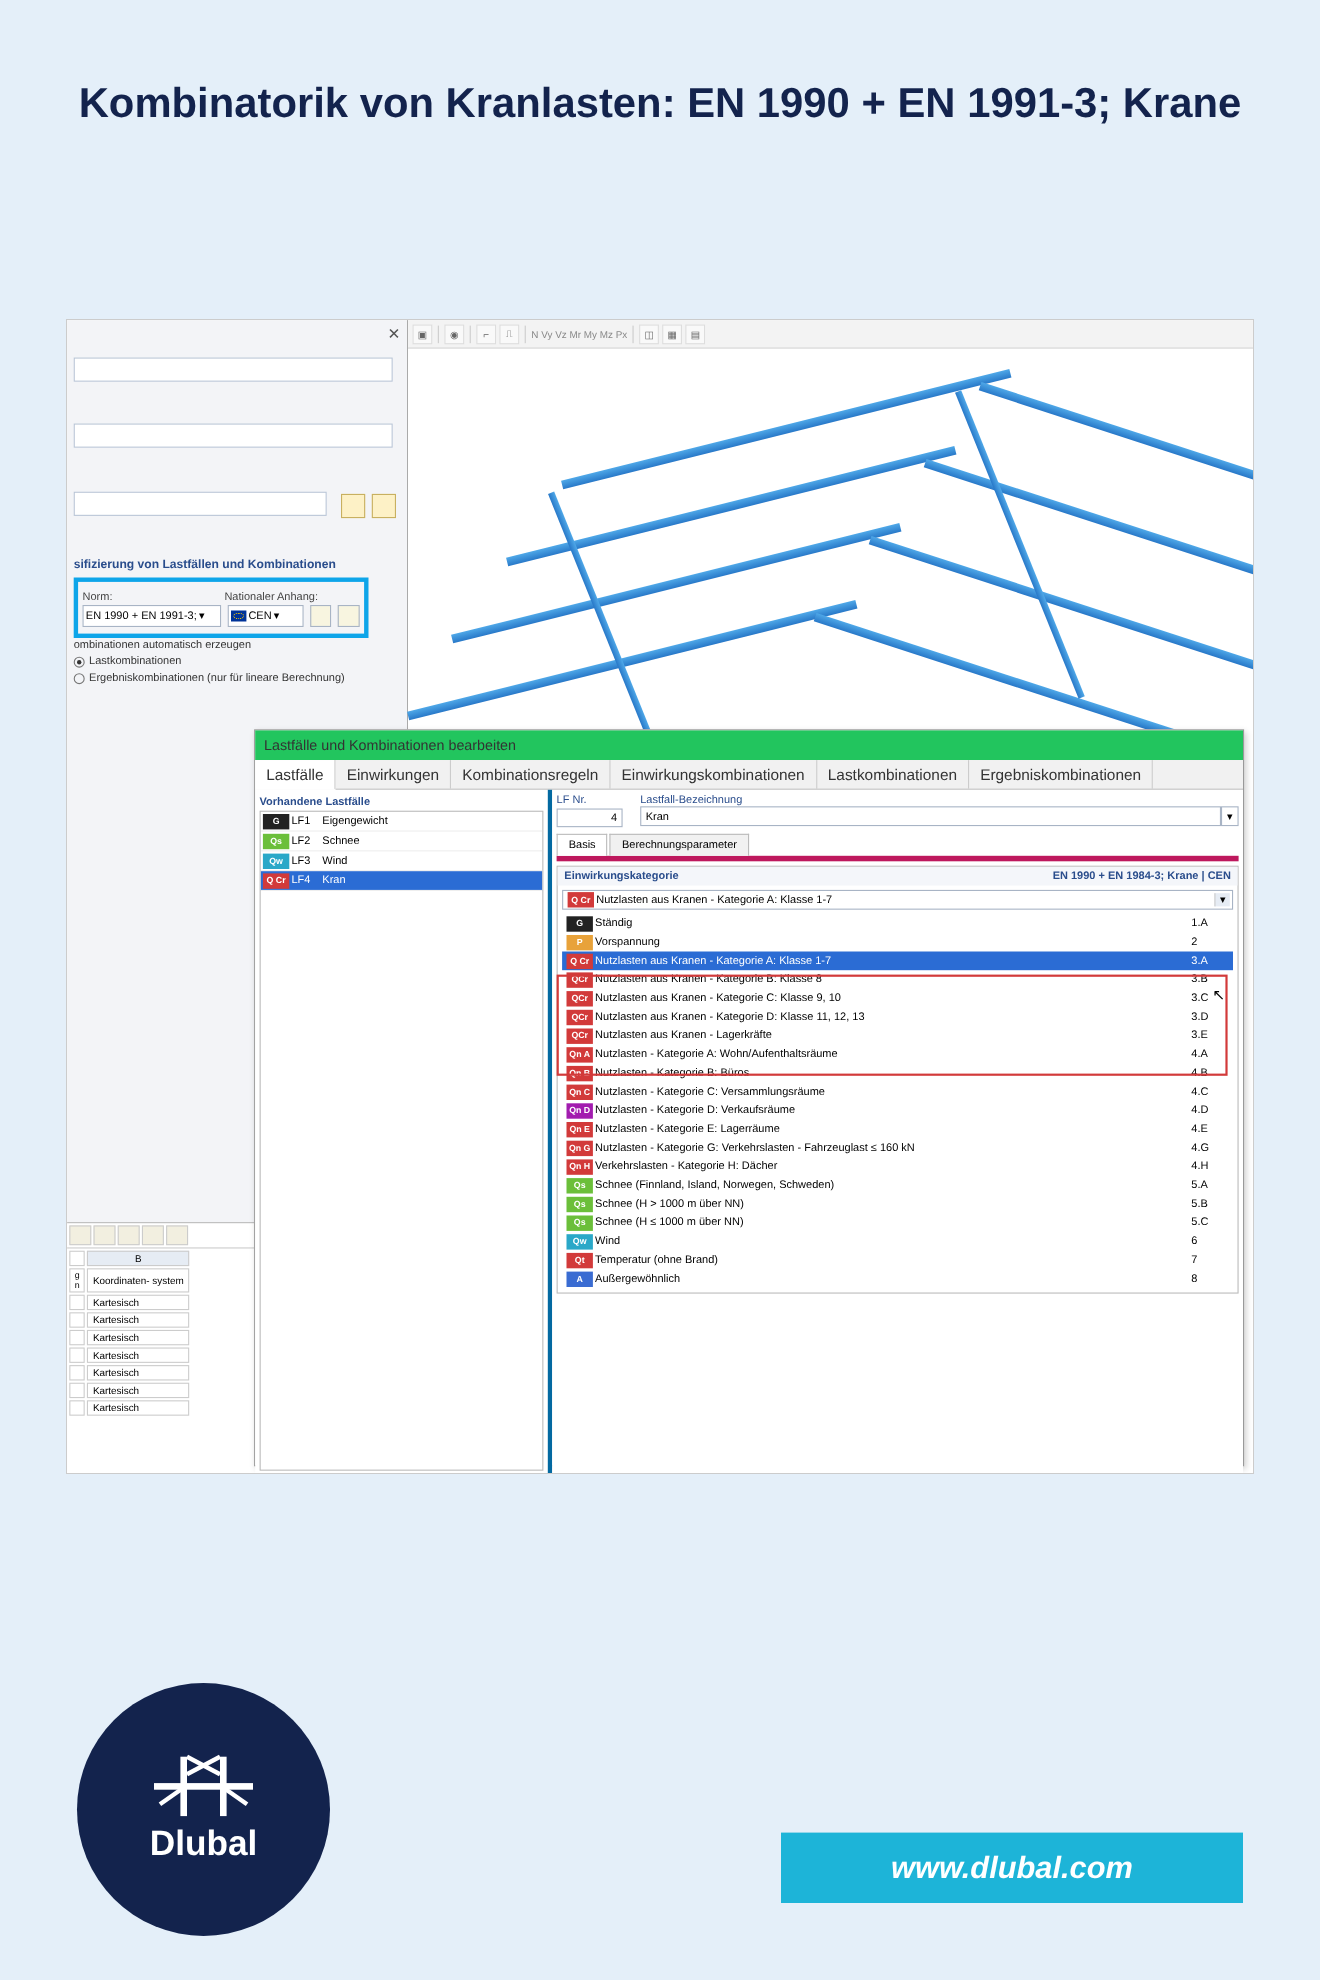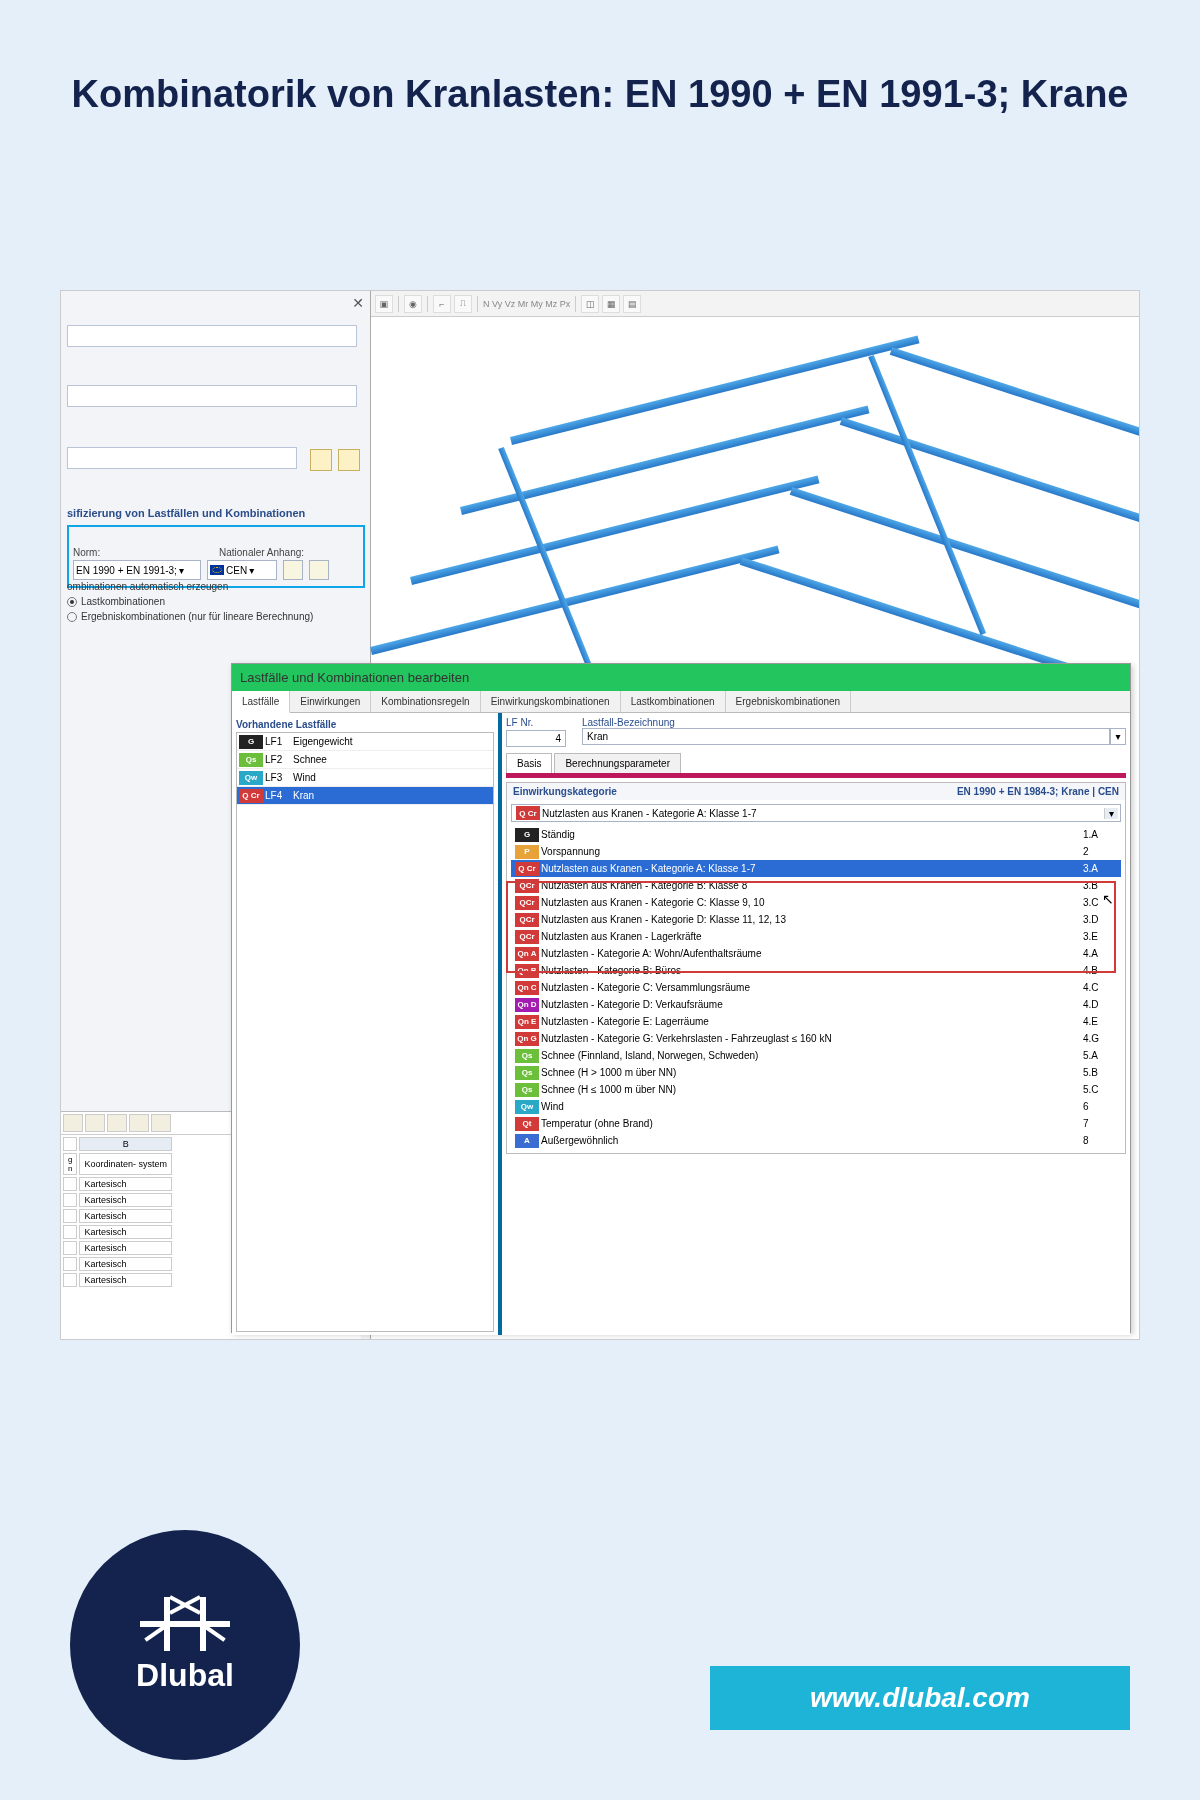--- a/index.html
+++ b/index.html
@@ -5,38 +5,38 @@
 *{box-sizing:border-box;margin:0;padding:0;font-family:"Segoe UI",Tahoma,sans-serif}
 body{background:#e4eff9;width:1200px;height:1800px;overflow:hidden;position:relative}
 .page-title{font-size:38px;font-weight:700;color:#13234d;text-align:center;padding:70px 60px 40px;line-height:1.3}
 .screenshot{position:absolute;left:60px;top:290px;width:1080px;height:1050px;background:#fff;overflow:hidden;border:1px solid #ccc}
 .left-panel{position:absolute;left:0;top:0;width:310px;height:100%;background:#f3f4f7;border-right:1px solid #aaa}
 .close-x{position:absolute;right:6px;top:4px;font-size:14px;color:#555}
 .lp-input{position:absolute;left:6px;width:290px;height:22px;border:1px solid #b9c5d6;background:#fff}
 .lp-icons{position:absolute;right:10px;top:158px;display:flex;gap:6px}
 .lp-icons div{width:22px;height:22px;background:#fdf1c6;border:1px solid #c8b060}
 .section-hdr{color:#2a4d8c;font-size:11px;font-weight:600;position:absolute;left:6px}
-.norm-group{position:absolute;left:6px;top:234px;width:298px;border:2px solid #0ea5e9;padding:20px 4px 6px}
+.norm-group{position:absolute;left:6px;top:234px;width:268px;border:4px solid #0ea5e9;padding:8px 4px 6px}
 .norm-label{font-size:10px;color:#444;display:inline-block;width:150px}
 .norm-select{border:1px solid #a8b4c5;font-size:10px;padding:1px 2px;height:20px;display:inline-flex;align-items:center;gap:2px;background:#fff}
 .norm-row{display:flex;gap:6px;margin-top:2px;align-items:center}
 .norm-btn{width:20px;height:20px;border:1px solid #a8b4c5;background:#f8f5e0;font-size:10px}
 .auto-text{position:absolute;left:6px;top:290px;font-size:10px;color:#333}
 .radio-row{font-size:10px;color:#333;margin-top:4px;display:flex;align-items:center;gap:4px}
 .radio-dot{width:10px;height:10px;border:1px solid #777;border-radius:50%;display:inline-block;position:relative}
 .radio-dot.sel::after{content:"";position:absolute;inset:2px;background:#333;border-radius:50%}
 .right-panel{position:absolute;left:310px;top:0;right:0;height:100%;background:#fff}
 .toolbar{height:26px;background:#f3f3f3;border-bottom:1px solid #ccc;display:flex;align-items:center;padding:0 4px;gap:3px;font-size:9px;color:#666}
 .tb-btn{width:18px;height:18px;border:1px solid #ddd;background:#f9f9f9;display:flex;align-items:center;justify-content:center}
 .tb-sep{width:1px;height:16px;background:#ccc;margin:0 2px}
 .canvas{position:absolute;left:0;top:26px;right:0;height:380px;background:#fff}
 .beam{position:absolute;background:linear-gradient(#4fa8e8,#2878c8);height:8px;transform-origin:left center}
 .dialog{position:absolute;left:170px;top:372px;width:900px;height:670px;background:#fcfcfc;border:1px solid #999;box-shadow:2px 2px 6px rgba(0,0,0,.2)}
 .dialog-title{font-size:13px;color:#333;padding:6px 8px;background:#22c55e}
-.tabs{display:flex;border-bottom:1px solid #bbb;background:#f1f1f1;font-size:10px}
+.tabs{display:flex;border-bottom:1px solid #bbb;background:#f1f1f1;font-size:14px}
 .tab{padding:5px 10px;border-right:1px solid #ccc;cursor:pointer;color:#333}
 .tab.active{background:#fff;border-bottom:1px solid #fff;margin-bottom:-1px}
 .dlg-body{display:flex;height:calc(100% - 46px)}
 .lf-left{width:270px;border-right:4px solid #0369a1;padding:4px;background:#fff}
 .lf-right{flex:1;padding:4px;background:#fff;position:relative}
 .col-hdr{font-size:10px;color:#2a4d8c;font-weight:600;padding:2px 0}
 .lf-list{border:1px solid #bbb;height:600px;overflow:hidden}
 .lf-row{display:flex;font-size:10px;height:18px;align-items:center;border-bottom:1px solid #eee}
 .lf-row.sel{background:#2b6cd4;color:#fff}
 .lf-badge{width:24px;height:14px;font-size:8px;color:#fff;display:flex;align-items:center;justify-content:center;margin:0 2px;font-weight:600}
@@ -325,20 +325,25 @@
                 <span class="lf-badge" style="background:#d23a3a">Qn E</span>
                 <span>Nutzlasten - Kategorie E: Lagerräume</span>
                 <span class="code">4.E</span>
               </div>
               <div class="cat-row">
                 <span class="lf-badge" style="background:#d23a3a">Qn G</span>
                 <span>Nutzlasten - Kategorie G: Verkehrslasten - Fahrzeuglast ≤ 160 kN</span>
                 <span class="code">4.G</span>
               </div>
               <div class="cat-row">
+                <span class="lf-badge" style="background:#d23a3a">Qn H</span>
+                <span>Verkehrslasten - Kategorie H: Dächer</span>
+                <span class="code">4.H</span>
+              </div>
+              <div class="cat-row">
                 <span class="lf-badge" style="background:#6bbf3a">Qs</span>
                 <span>Schnee (Finnland, Island, Norwegen, Schweden)</span>
                 <span class="code">5.A</span>
               </div>
               <div class="cat-row">
                 <span class="lf-badge" style="background:#6bbf3a">Qs</span>
                 <span>Schnee (H &gt; 1000 m über NN)</span>
                 <span class="code">5.B</span>
               </div>
               <div class="cat-row">

